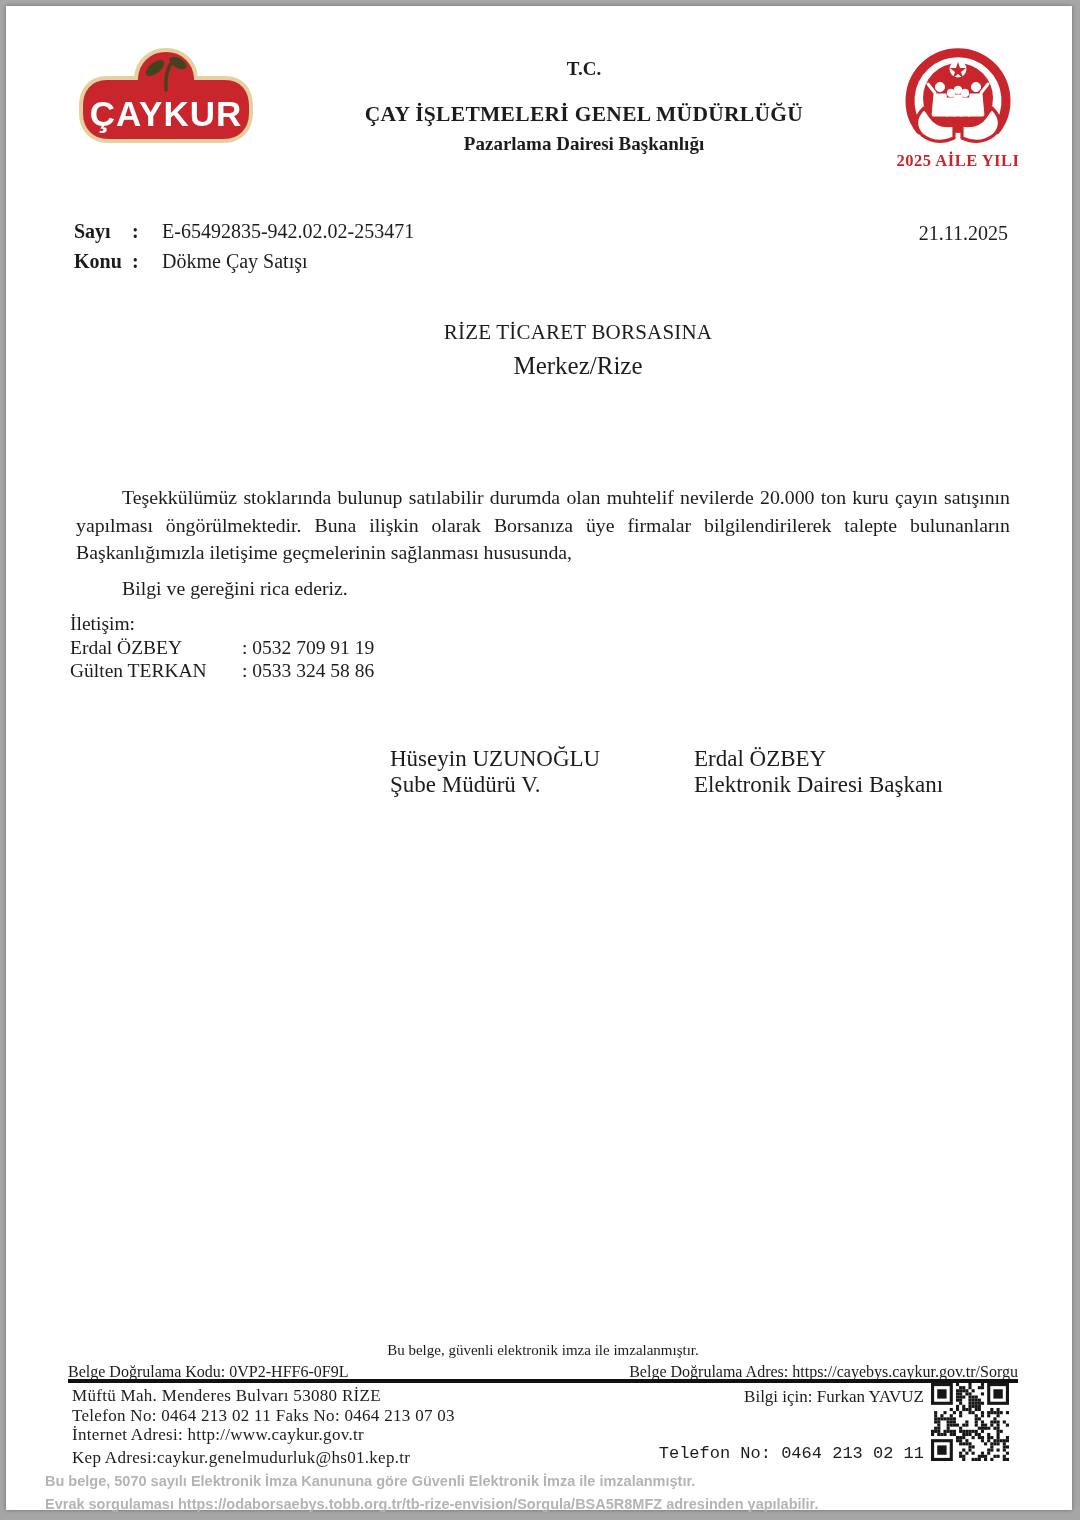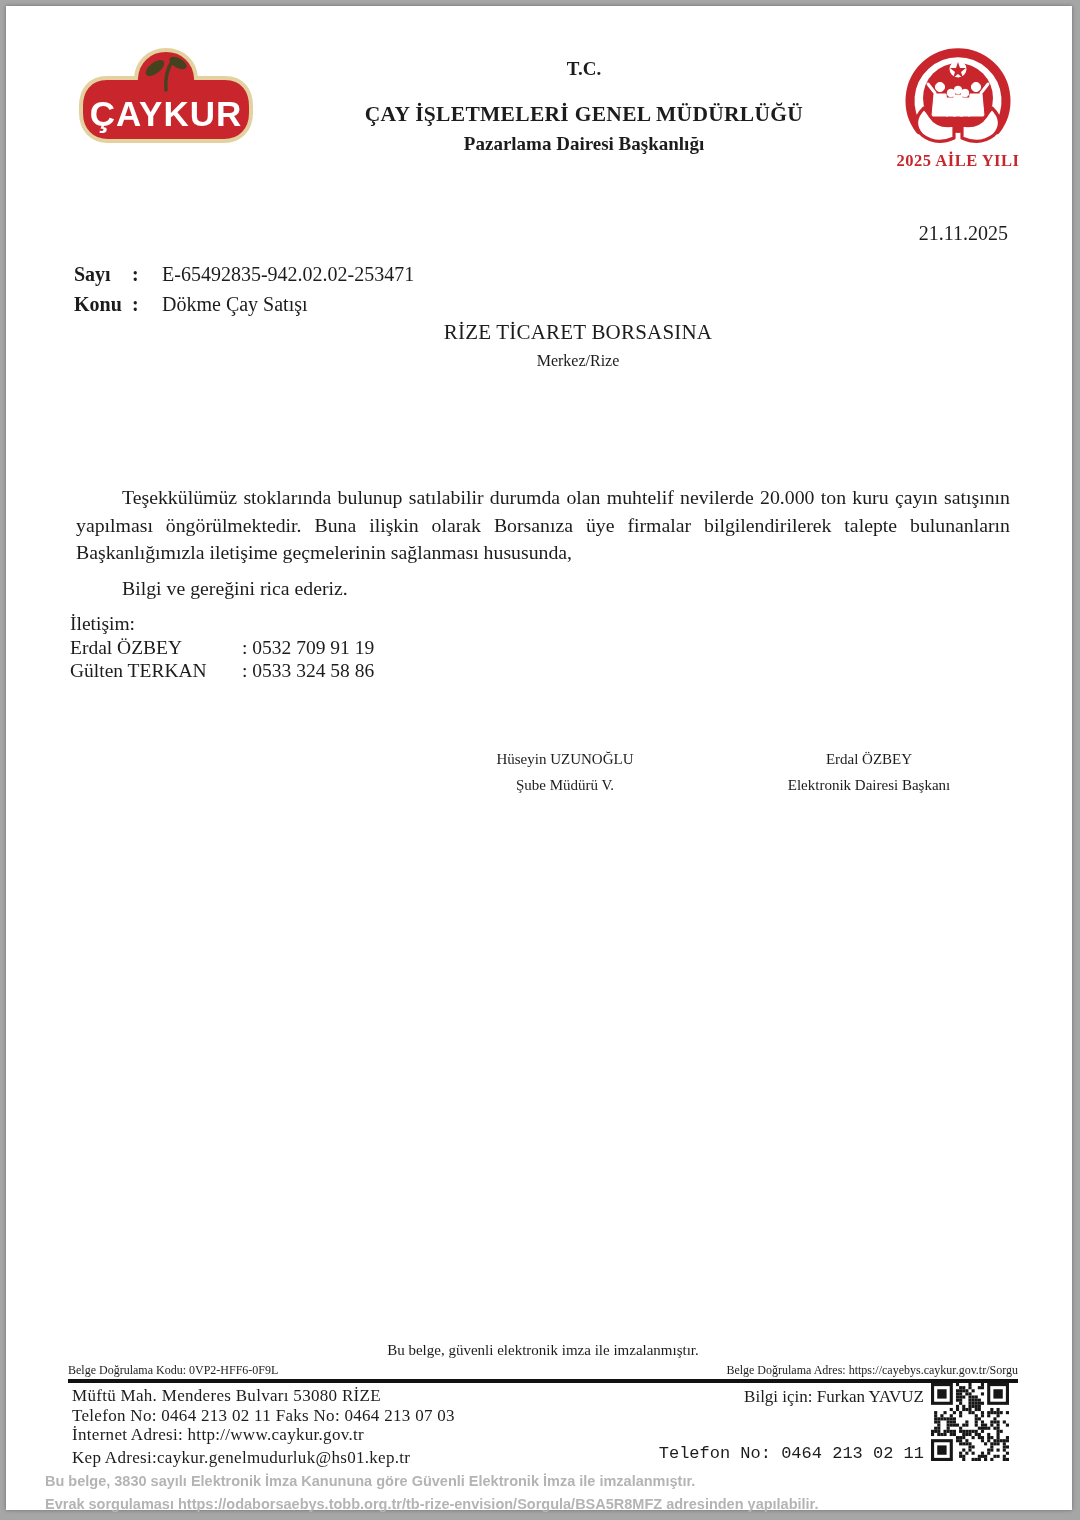--- a/index.html
+++ b/index.html
@@ -16,45 +16,45 @@
     box-shadow:0 0 4px rgba(0,0,0,.35);
   }
   
   .logo-caykur{position:absolute;left:70px;top:40px;width:180px;height:102px;}
   .head-center{position:absolute;left:283px;top:52px;width:590px;text-align:center;font-weight:bold;}
   .head-tc{font-size:19px;margin-bottom:22px;}
   .head-org{font-size:21.5px;margin-bottom:6px;letter-spacing:.3px;}
   .head-dept{font-size:19px;}
   .logo-aile{position:absolute;left:888px;top:26px;width:128px;height:142px;}
   
-  .meta{position:absolute;left:68px;top:214px;font-size:20px;margin-top:43px;}
+  .meta{position:absolute;left:68px;top:214px;font-size:20px;}
   .meta-row{display:flex;margin-bottom:7px;}
   .meta-label{width:58px;font-weight:bold;}
   .meta-colon{width:30px;text-align:left;font-weight:bold;}
   .doc-date{position:absolute;top:216px;right:64px;font-size:20px;}
   
   .recipient{position:absolute;left:272px;top:314px;width:600px;text-align:center;}
   .recipient .r1{font-size:21px;letter-spacing:.2px;margin-bottom:7px;}
   .recipient .r2{font-size:20px;margin-bottom:4px;}
-  .recipient .r3{font-size:16px;}
+  .recipient .r3{font-size:25px;}
   
   .body-text{position:absolute;left:62px;top:470px;width:950px;font-size:19.8px;line-height:27.5px;}
   .body-text p{margin:8px;text-align:justify;text-indent:46px;}
   .body-text p.closing{text-align:left;}
   
   .contact{position:absolute;left:64px;top:606px;font-size:19.5px;line-height:23.5px;}
   .contact-row{display:flex;}
   .contact-name{width:172px;}
   
-  .sig{position:absolute;top:740px;width:350px;text-align:center;font-size:15px;line-height:26px;}
+  .sig{position:absolute;top:740px;width:350px;text-align:left;font-size:23px;line-height:26px;}
   .sig1{left:384px;}
   .sig2{left:688px;}
   
   .esign-note{position:absolute;left:62px;top:1336px;width:950px;text-align:center;font-size:15px;}
-  .codes{position:absolute;left:62px;top:1357px;width:950px;display:flex;justify-content:space-between;font-size:12px;}
+  .codes{position:absolute;left:62px;top:1357px;width:950px;display:flex;justify-content:space-between;font-size:16px;}
   .rule{position:absolute;left:62px;top:1373px;width:950px;height:4px;background:#111;}
   .addr{position:absolute;left:66px;top:1380px;font-size:17px;line-height:19.5px;letter-spacing:.3px;}
   .addr div{white-space:nowrap;}
   .addr .kep{margin-top:3px;}
   .info-for{position:absolute;right:148px;top:1381px;font-size:17px;white-space:nowrap;}
   .phone-right{position:absolute;right:148px;top:1438px;font-size:17px;white-space:nowrap;font-family:Liberation Mono, monospace;}
   .qr{position:absolute;left:924px;top:1377px;width:80px;height:78px;}
   .ebys{position:absolute;left:39px;top:1464px;font-family:"Liberation Sans", sans-serif;
         font-weight:bold;font-size:14.5px;line-height:22.5px;color:#b4b4b4;white-space:nowrap;}
 </style>
@@ -384,17 +384,17 @@
       <rect x="6.4" y="6.4" width="9.600000000000001" height="9.600000000000001" fill="#161616"></rect>
       <rect x="57.6" y="0" width="22.400000000000002" height="22.400000000000002" fill="#161616"></rect>
       <rect x="60.800000000000004" y="3.2" width="16" height="16" fill="#ffffff"></rect>
       <rect x="64" y="6.4" width="9.600000000000001" height="9.600000000000001" fill="#161616"></rect>
       <rect x="0" y="57.6" width="22.400000000000002" height="22.400000000000002" fill="#161616"></rect>
       <rect x="3.2" y="60.800000000000004" width="16" height="16" fill="#ffffff"></rect>
       <rect x="6.4" y="64" width="9.600000000000001" height="9.600000000000001" fill="#161616"></rect>
     </svg>
 
   <div class="ebys">
-    <div>Bu belge, 3830 sayılı Elektronik İmza Kanununa göre Güvenli Elektronik İmza ile imzalanmıştır.</div>
+    <div>Bu belge, 5070 sayılı Elektronik İmza Kanununa göre Güvenli Elektronik İmza ile imzalanmıştır.</div>
     <div>Evrak sorgulaması https://odaborsaebys.tobb.org.tr/tb-rize-envision/Sorgula/BSA5R8MFZ adresinden yapılabilir.</div>
   </div>
 
 </div>
 
 </body></html>

